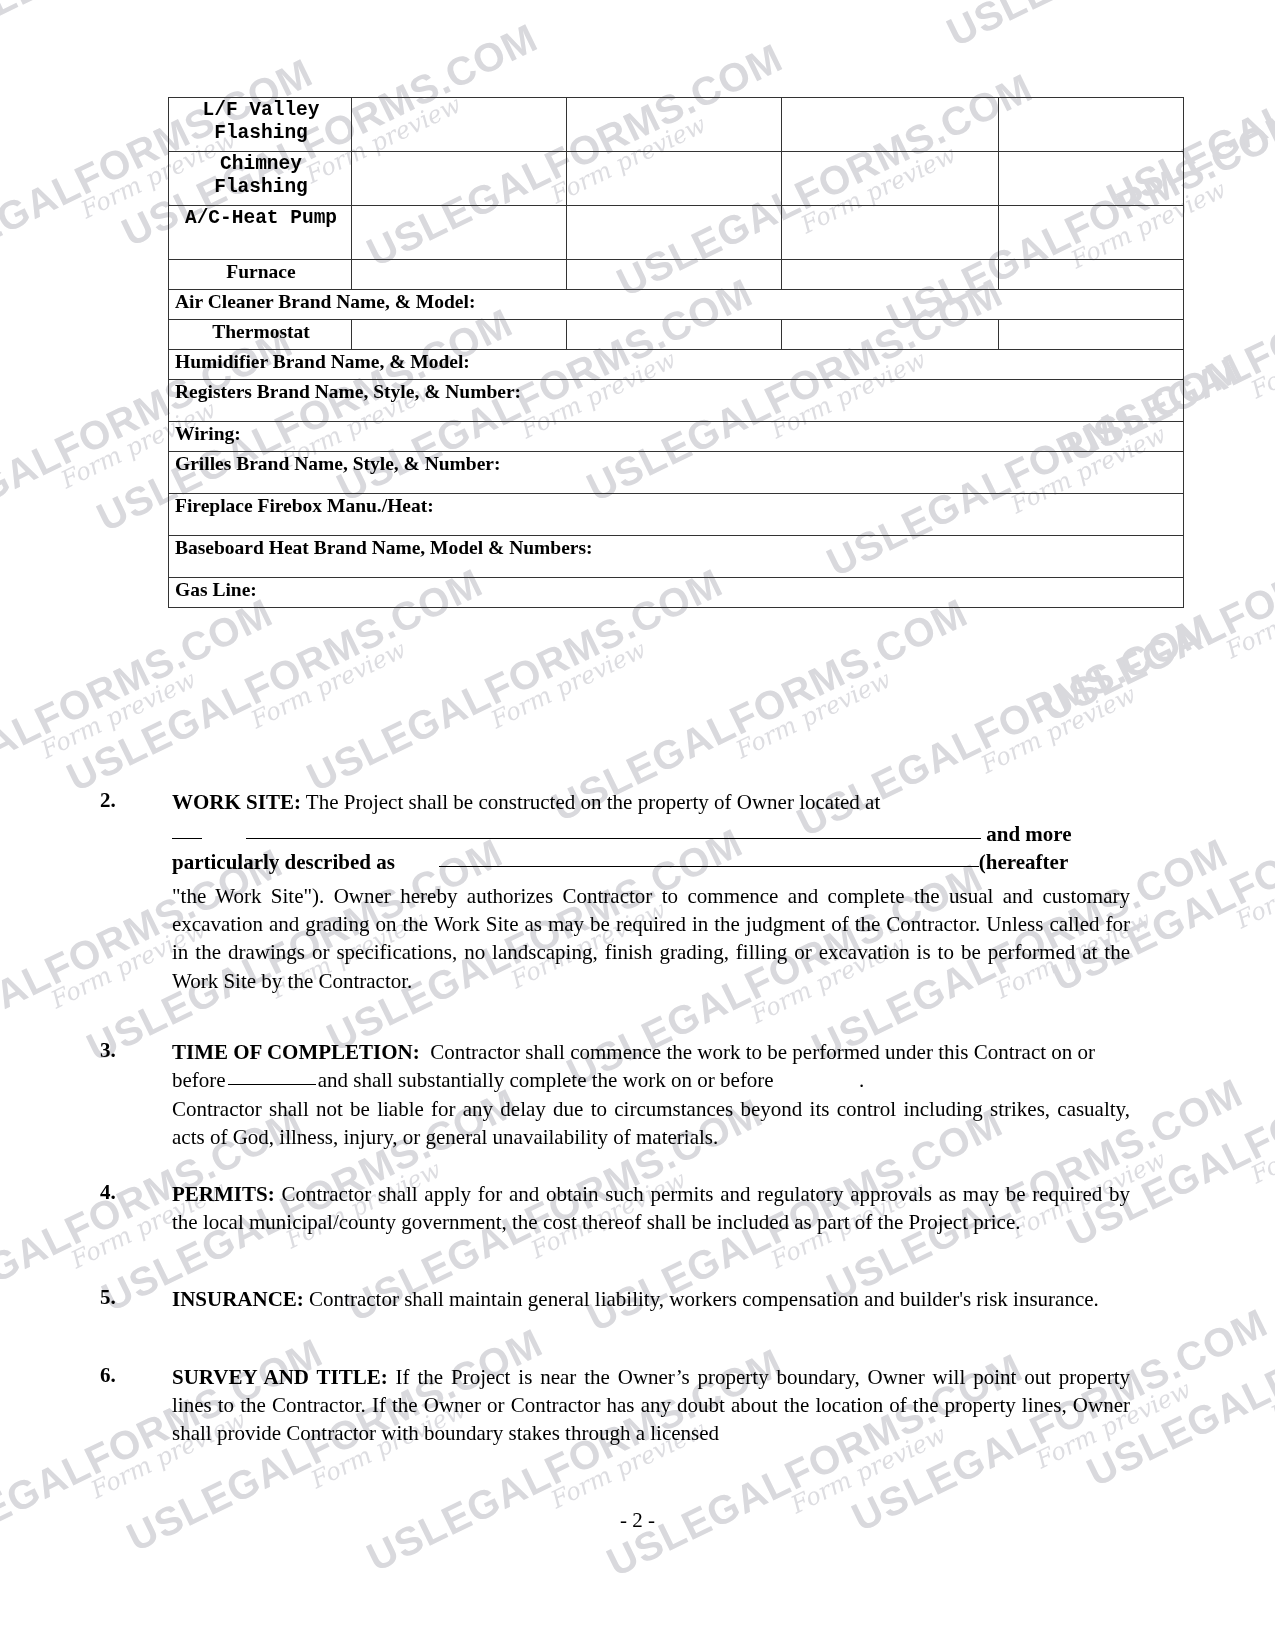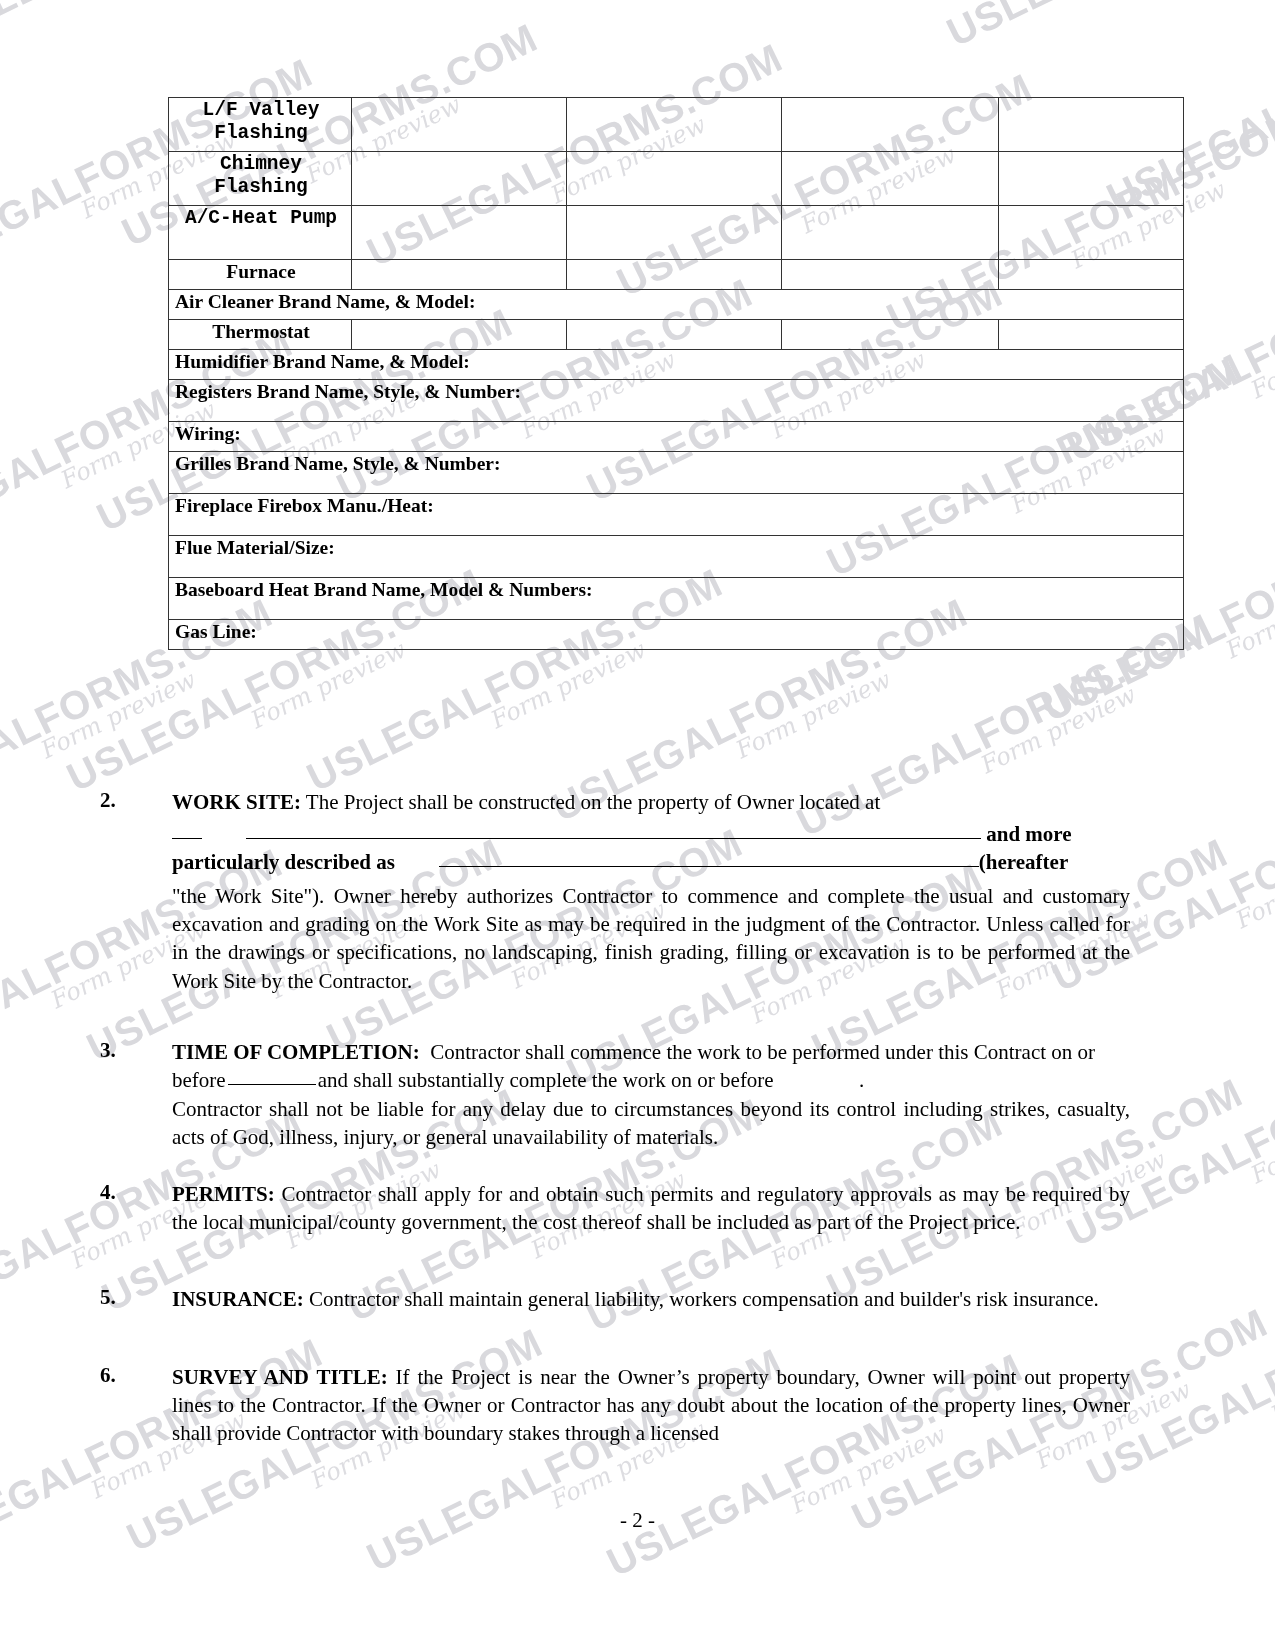--- a/index.html
+++ b/index.html
@@ -353,23 +353,20 @@
           <td colspan="5" class="h-tall">Registers Brand Name, Style, &amp; Number:</td>
         </tr>
         <tr>
           <td colspan="5" class="h-1line">Wiring:</td>
         </tr>
         <tr>
           <td colspan="5" class="h-tall">Grilles Brand Name, Style, &amp; Number:</td>
         </tr>
         <tr>
           <td colspan="5" class="h-tall">Fireplace Firebox Manu./Heat:</td>
-        </tr>
-        <tr>
-          <td colspan="5" class="h-tall">Flue Material/Size:</td>
         </tr>
         <tr>
           <td colspan="5" class="h-tall">Baseboard Heat Brand Name, Model &amp; Numbers:</td>
         </tr>
         <tr>
           <td colspan="5" class="h-1line">Gas Line:</td>
         </tr>
       </tbody>
   </table>
 

